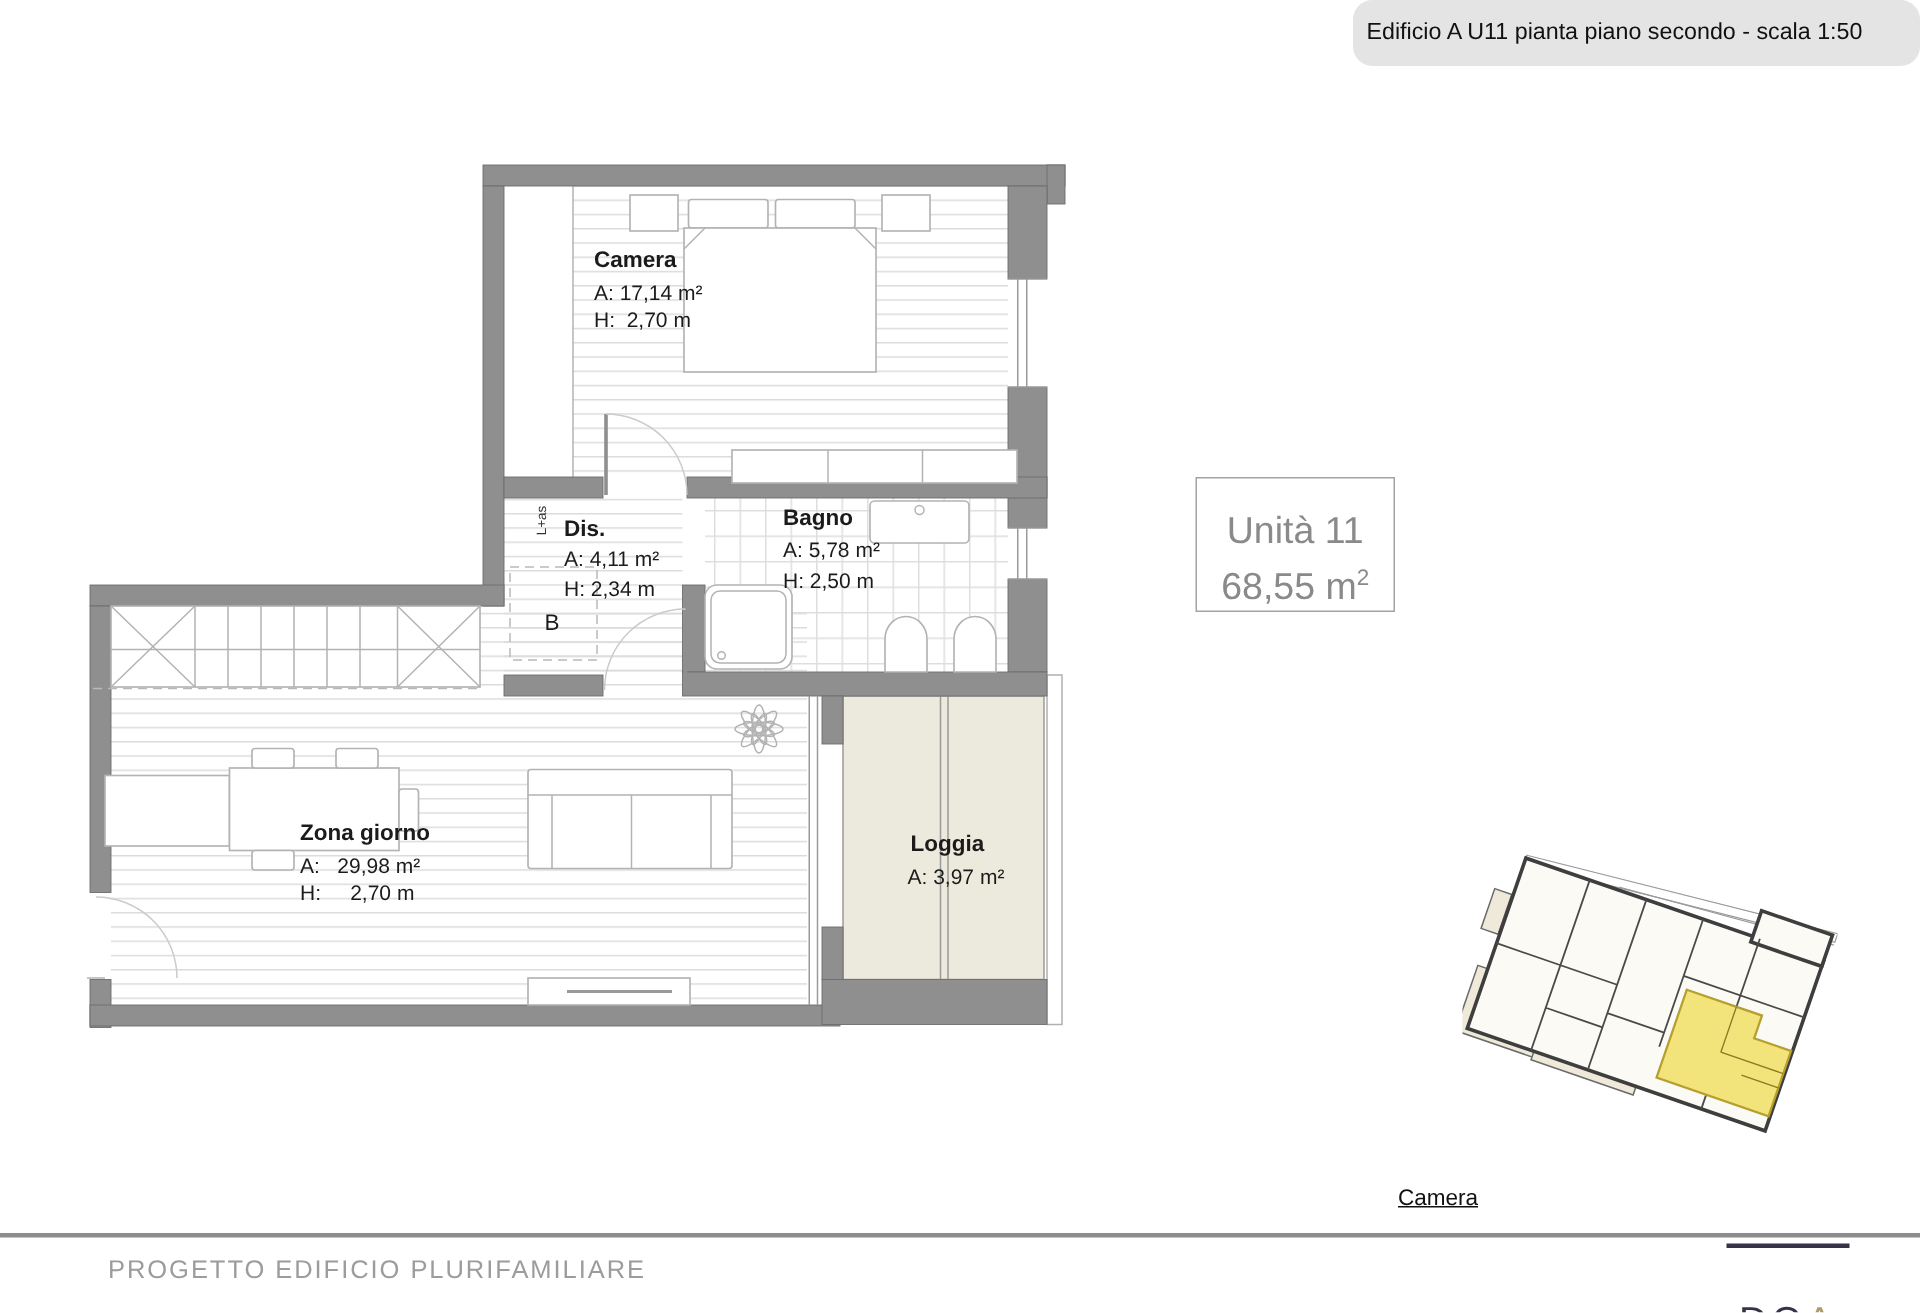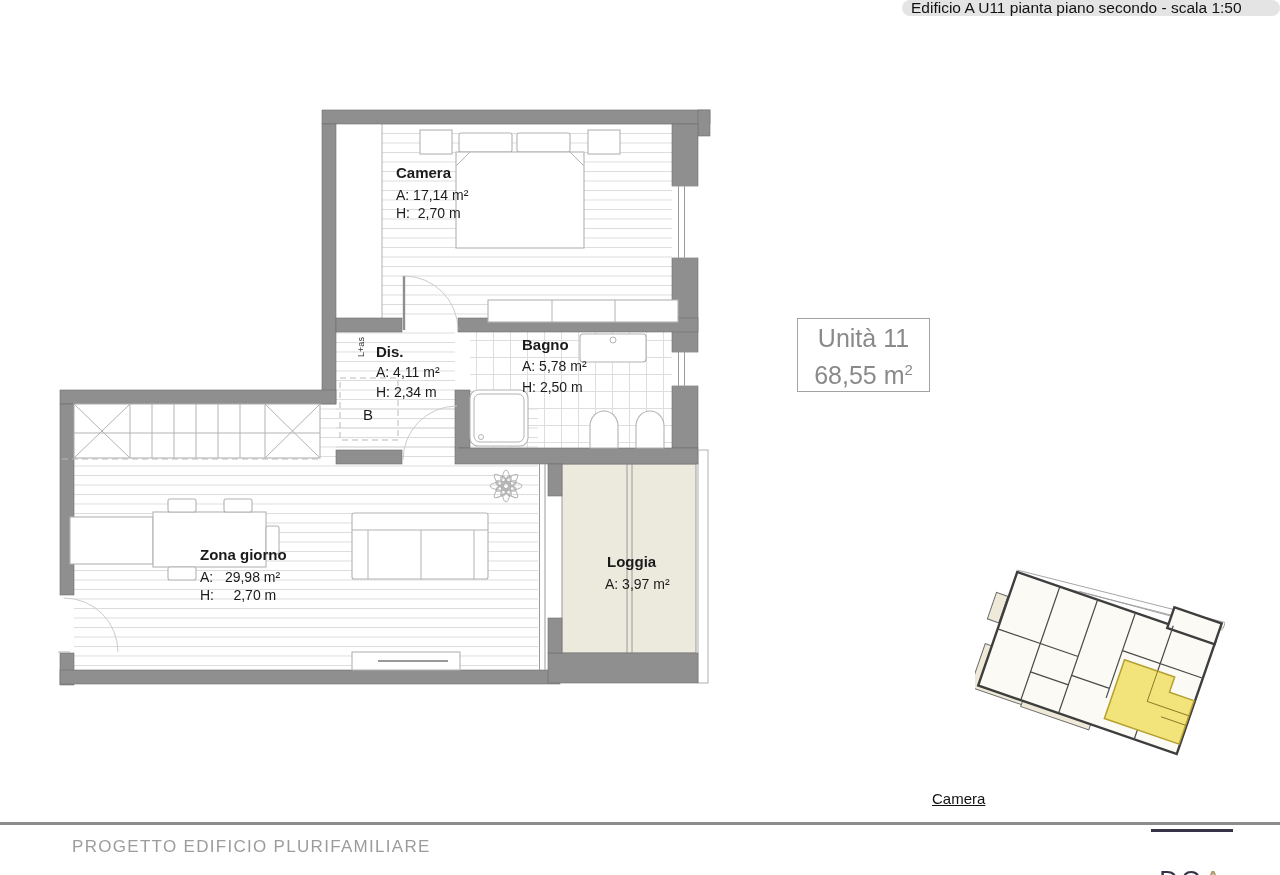--- a/index.html
+++ b/index.html
@@ -1,25 +1,25 @@
 <!DOCTYPE html>
 <html style="--wall: #8f8f8f; --loggia: #ECE9DD; --highlight: #F2E37B; --highlight_border: #B5A02F; --keyplan_fill: #EEE9D8; --header_bg: #e4e4e4; --text_gray: #8a8a8a; --rule: #8c8c8c; --footer_text: #9c9c9c; --logo_navy: #343347; --logo_gold: #AD9A6E;"><head>
 <meta charset="utf-8">
 <style>
   html,body{margin:0;padding:0;background:#fff;}
   .canvas{position:relative;width:1280px;height:875px;background:#fff;overflow:hidden;
           font-family:"Liberation Sans",sans-serif;}
   
-  .header-bar{position:absolute;top:0;right:0;width:378px;height:16px;
+  .header-bar{position:absolute;top:0;right:0;width:378px;height:44px;
               background:var(--header_bg,#e4e4e4);display:flex;align-items:center;border-radius:13px;}
   .header-bar span{font-size:15.5px;color:#111;padding-left:9px;white-space:nowrap;}
   
   .unit-box{position:absolute;left:797px;top:318px;width:131px;height:69px;
             border:1.5px solid #a3a3a3;text-align:center;color:var(--text_gray,#8a8a8a);
-            font-size:25px;line-height:32px;padding-top:3px;background:#fff;}
+            font-size:25px;line-height:32px;padding-top:19px;background:#fff;}
   .unit-box sup{font-size:15px;}
   
   .keyplan-label{position:absolute;left:932px;top:790px;font-size:15px;color:#111;
                  text-decoration:underline;cursor:pointer;}
   
   .footer-rule{position:absolute;left:0;top:822px;width:1280px;height:3px;
                background:var(--rule,#8c8c8c);}
   .project-title{position:absolute;left:60px;top:837px;font-size:17px;letter-spacing:1.3px;
                  color:var(--footer_text,#9c9c9c);font-weight:400;margin-left:12px;}
   .logo{position:absolute;left:1151px;top:829px;width:82px;text-align:center;}

